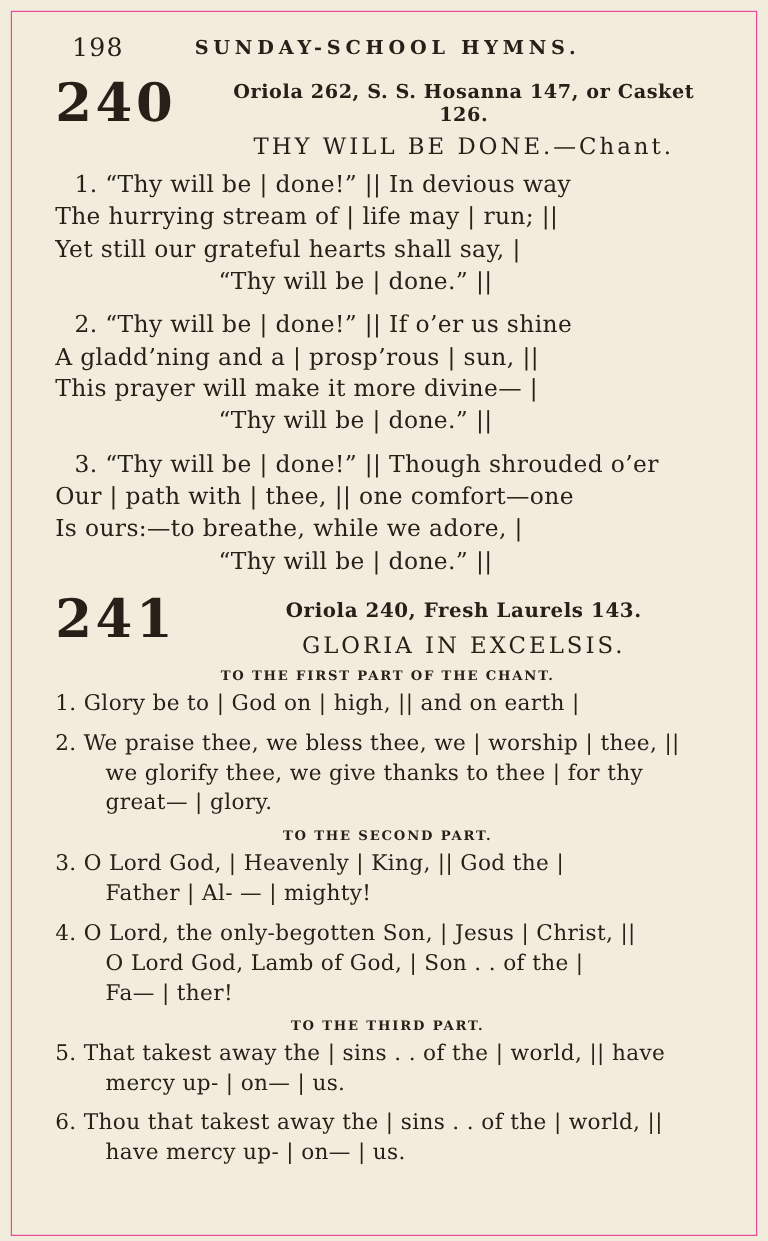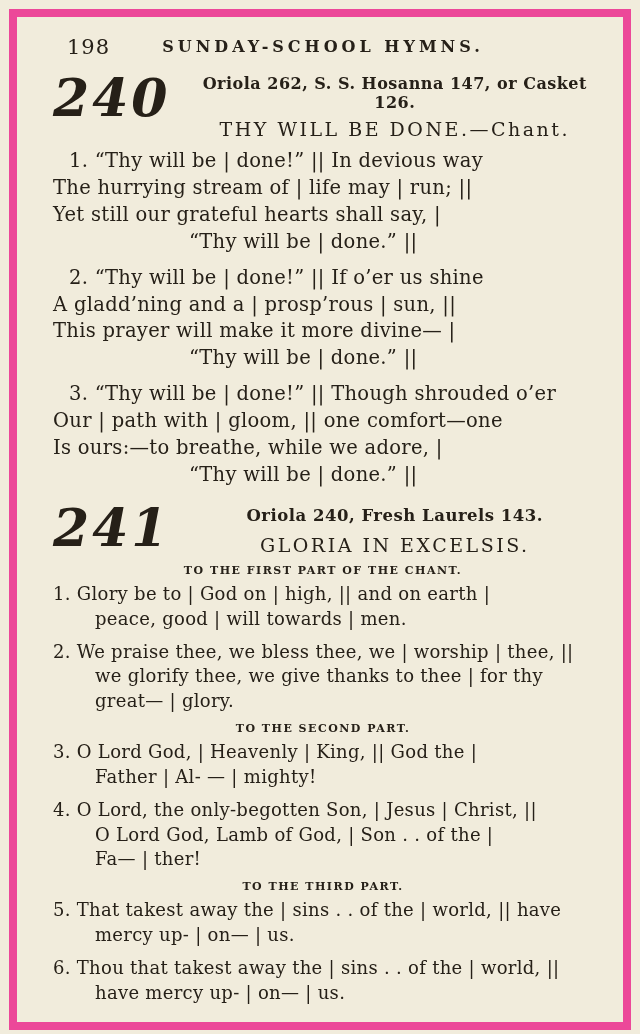--- a/index.html
+++ b/index.html
@@ -10,21 +10,21 @@
   }
   .page {
     width: 640px;
     height: 1034px;
     background: #f1ecdc;
     box-sizing: border-box;
     padding: 9px 9px 4px 9px;
     position: relative;
   }
   .frame {
-    border: 8px solid #ec4899;
+    border: 1px solid #ec4899;
     height: 100%;
     box-sizing: border-box;
     padding: 16px 30px 6px 36px;
     color: #262018;
     overflow: hidden;
   }
   
   .running-head {
     position: relative;
     height: 26px;
@@ -45,27 +45,26 @@
     letter-spacing: 4px;
     padding-top: 4px;
   }
   
   .hymn-head {
     display: flex;
     align-items: flex-start;
     margin: 6px 0 8px 0;
   }
   .hymn-number {
-    font-size: 52px;
+    font-size: 44px;
     font-weight: bold;
     line-height: 0.95;
     letter-spacing: 3px;
     margin-right: 26px;
     min-width: 96px;
-    font-style: italic;
   }
   .hymn-head-text {
     flex: 1;
     text-align: center;
     padding-top: 1px;
   }
   .tune-ref {
     font-weight: bold;
     font-size: 16px;
     letter-spacing: 0.5px;
@@ -130,38 +129,37 @@
 
     <div class="verse">
       <div class="vline first">2. “Thy will be | done!” || If o’er us shine</div>
       <div class="vline">A gladd’ning and a | prosp’rous | sun, ||</div>
       <div class="vline">This prayer will make it more divine— |</div>
       <div class="vline refrain">“Thy will be | done.” ||</div>
     </div>
 
     <div class="verse">
       <div class="vline first">3. “Thy will be | done!” || Though shrouded o’er</div>
-      <div class="vline">Our | path with | gloom, || one comfort—one</div>
+      <div class="vline">Our | path with | thee, || one comfort—one</div>
       <div class="vline">Is ours:—to breathe, while we adore, |</div>
       <div class="vline refrain">“Thy will be | done.” ||</div>
     </div>
 
     <div class="hymn-head head-241">
       <div class="hymn-number">241</div>
       <div class="hymn-head-text">
         <div class="tune-ref">Oriola 240, Fresh Laurels 143.</div>
         <div class="hymn-title">GLORIA IN EXCELSIS.</div>
       </div>
     </div>
 
     <div class="section-heading">TO THE FIRST PART OF THE CHANT.</div>
 
     <div class="stanza">
       <div class="sline">1. Glory be to | God on | high, || and on earth |</div>
-      <div class="sline cont">peace, good | will towards | men.</div>
     </div>
 
     <div class="stanza">
       <div class="sline">2. We praise thee, we bless thee, we | worship | thee, ||</div>
       <div class="sline cont">we glorify thee, we give thanks to thee | for thy</div>
       <div class="sline cont">great— | glory.</div>
     </div>
 
     <div class="section-heading">TO THE SECOND PART.</div>
 

